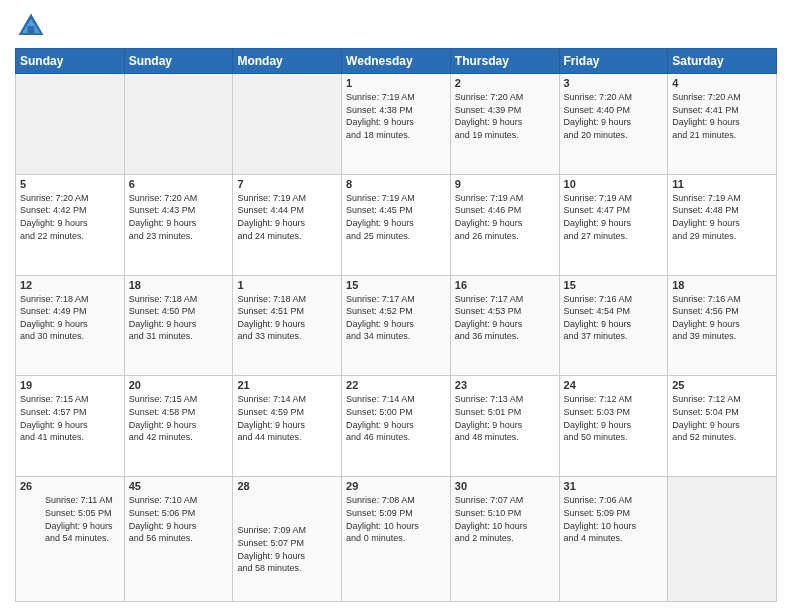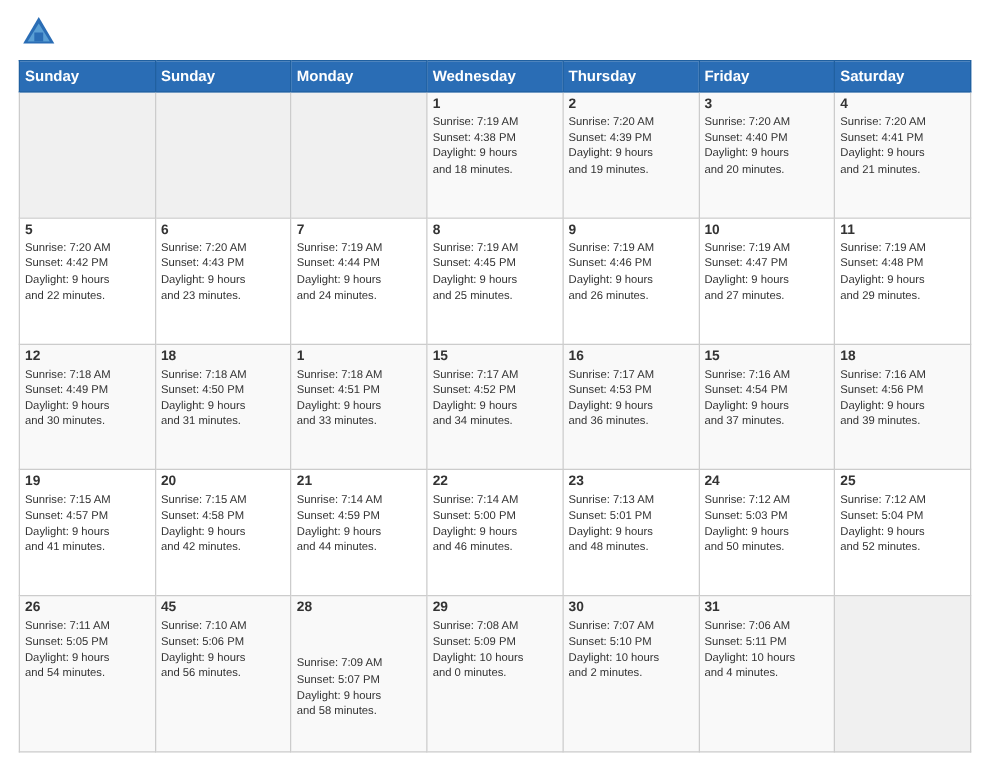--- a/index.html
+++ b/index.html
@@ -322,21 +322,21 @@
             <span class="day-number">25</span>
             <div class="day-info" style="white-space: pre-line;">Sunrise: 7:12 AM
 Sunset: 5:04 PM
 Daylight: 9 hours
 and 52 minutes.</div>
           </td>
         </tr>
         <tr>
           <td>
             <span class="day-number">26</span>
-            <div class="day-info" style="white-space: pre-line;">Sunrise: 7:11 AM
+            <div class="day-info" style="white-space: pre-line; margin-left: 25px;">Sunrise: 7:11 AM
 Sunset: 5:05 PM
 Daylight: 9 hours
 and 54 minutes.</div>
           </td>
           <td>
             <span class="day-number">45</span>
             <div class="day-info" style="white-space: pre-line;">Sunrise: 7:10 AM
 Sunset: 5:06 PM
 Daylight: 9 hours
 and 56 minutes.</div>
@@ -358,21 +358,21 @@
           <td>
             <span class="day-number">30</span>
             <div class="day-info" style="white-space: pre-line;">Sunrise: 7:07 AM
 Sunset: 5:10 PM
 Daylight: 10 hours
 and 2 minutes.</div>
           </td>
           <td>
             <span class="day-number">31</span>
             <div class="day-info" style="white-space: pre-line;">Sunrise: 7:06 AM
-Sunset: 5:11 PM
+Sunset: 5:09 PM
 Daylight: 10 hours
 and 4 minutes.</div>
           </td>
           <td class="empty-cell"></td>
         </tr>
       </tbody>
   </table>
 </div>
 
 </body></html>

